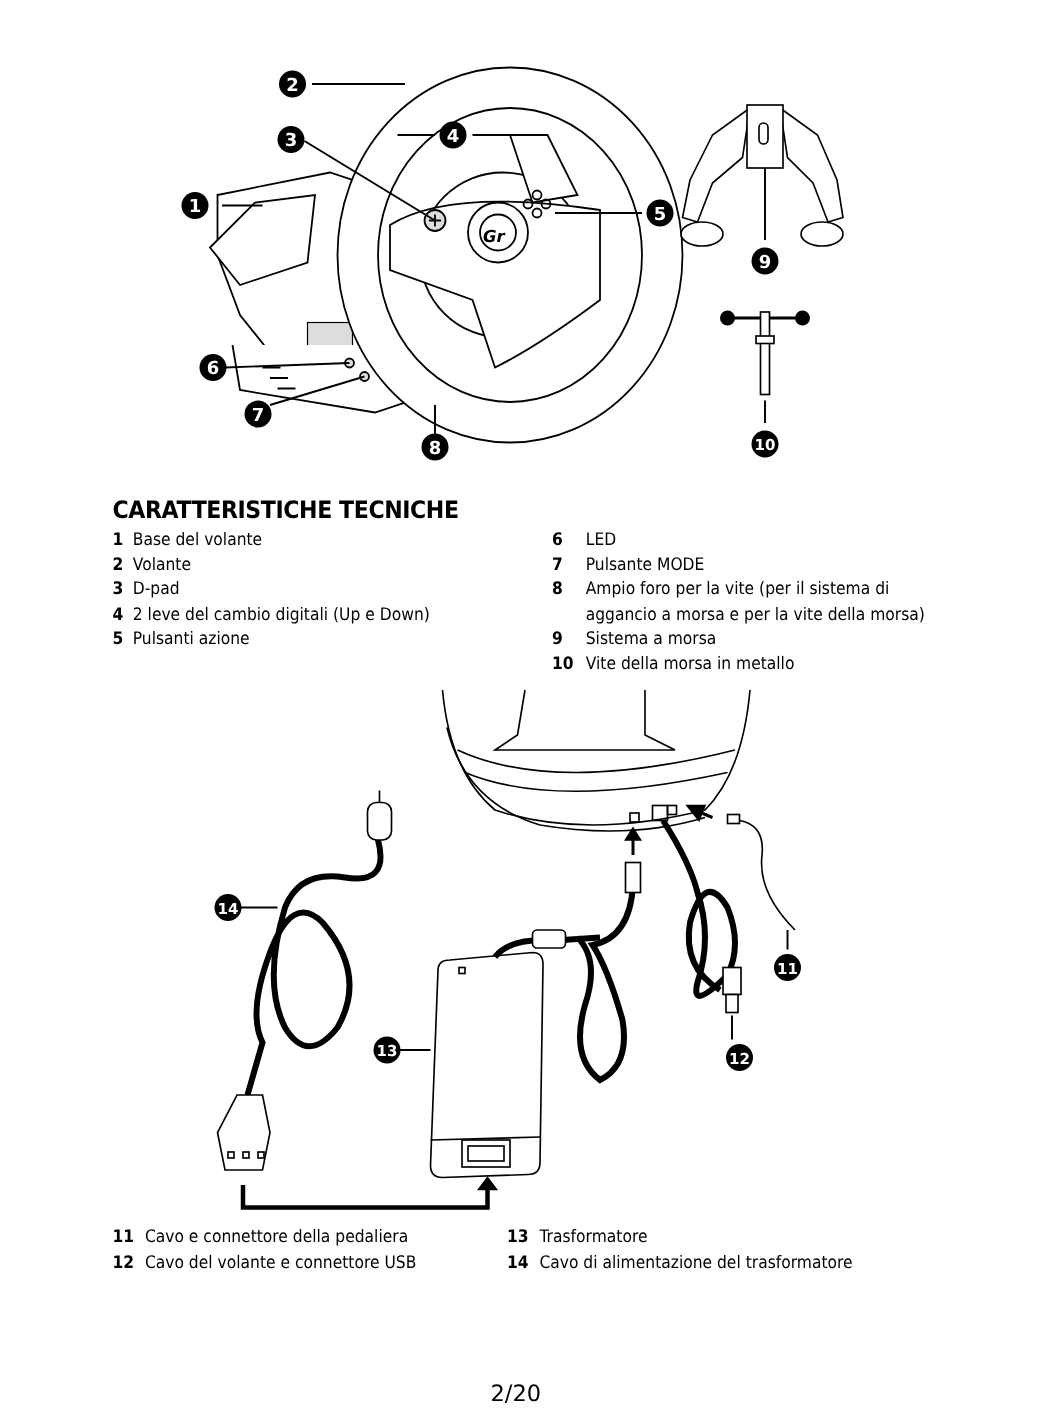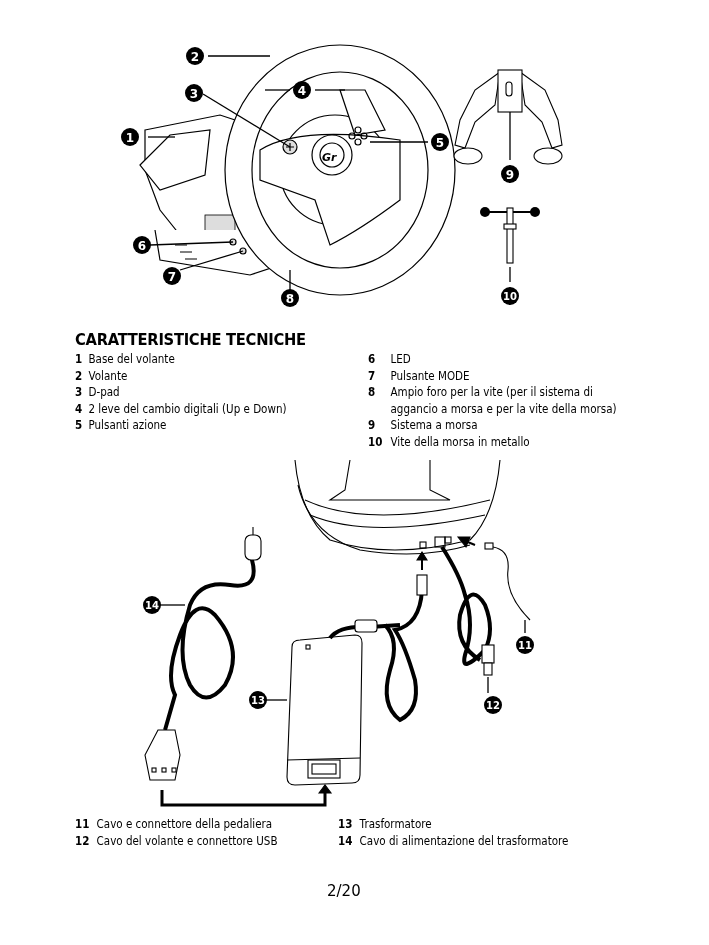--- a/index.html
+++ b/index.html
@@ -15,21 +15,21 @@
   .list .num { font-weight: bold; }
   .list-left { left: 75px; top: 351px; }
   .list-left .num { width: 15px; }
   .list-right { left: 368px; top: 351px; }
   .list-right .num { width: 25px; flex: none; }
   .list-right .txt { width: 280px; }
   .list-bottom-left { left: 75px; top: 816px; }
   .list-bottom-left .num { width: 24px; }
   .list-bottom-right { left: 338px; top: 816px; }
   .list-bottom-right .num { width: 24px; }
-  .page-num { position: absolute; left: 327px; top: 882px; font-size: 15px; }
+  .page-num { position: absolute; left: 327px; top: 920px; font-size: 15px; }
 </style>
 </head>
 <body>
 
 <svg class="fig" style="left:100px;top:30px" width="380" height="290" viewBox="0 0 380 290">
   <g fill="none" stroke="#000" stroke-width="1.2">
 
     <path d="M45 100 L120 85 L150 95 L150 200 L100 210 L80 205 L60 180 L45 140 Z" fill="#fff"></path>
     <path d="M40 135 L70 105 L110 100 L105 145 L60 160 Z" fill="#fff"></path>
     <rect x="105" y="185" width="30" height="22" fill="#ddd" stroke="#000" stroke-width="0.8"></rect>

